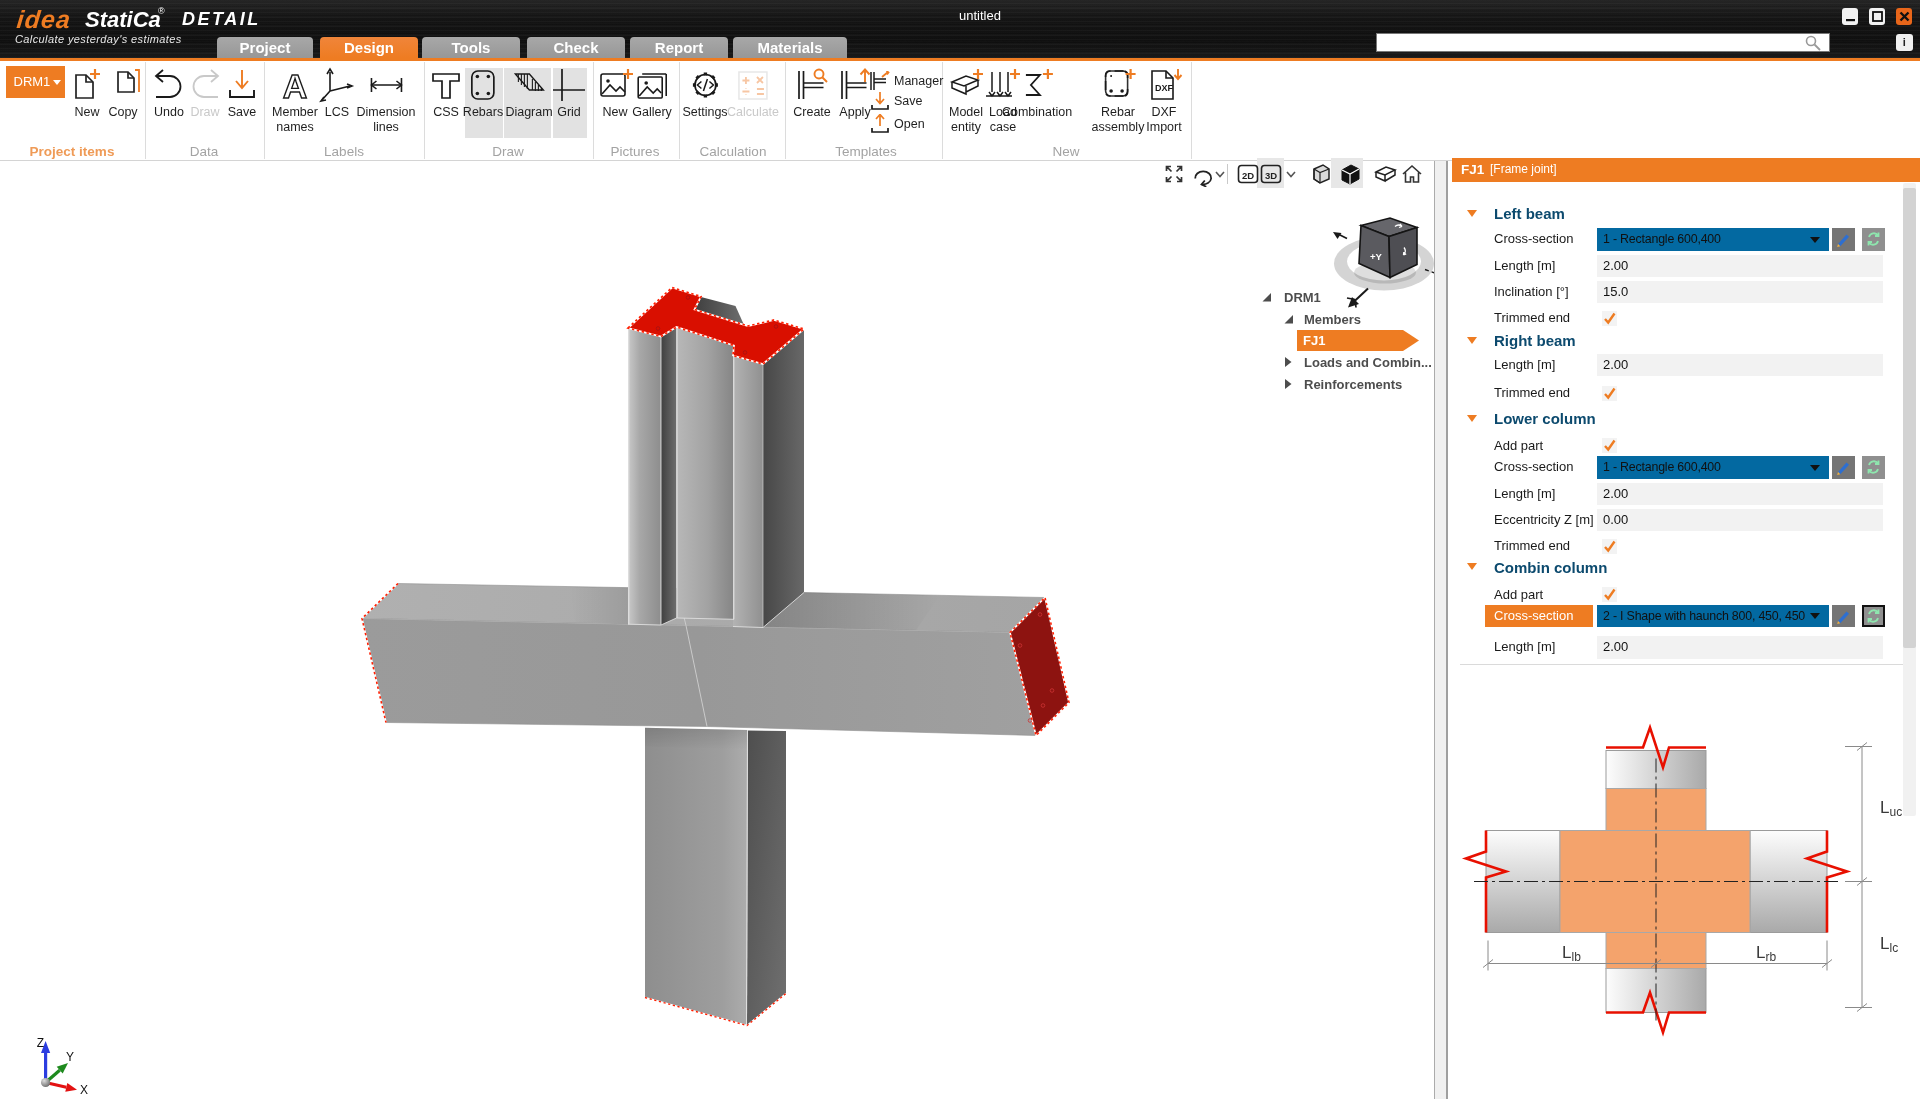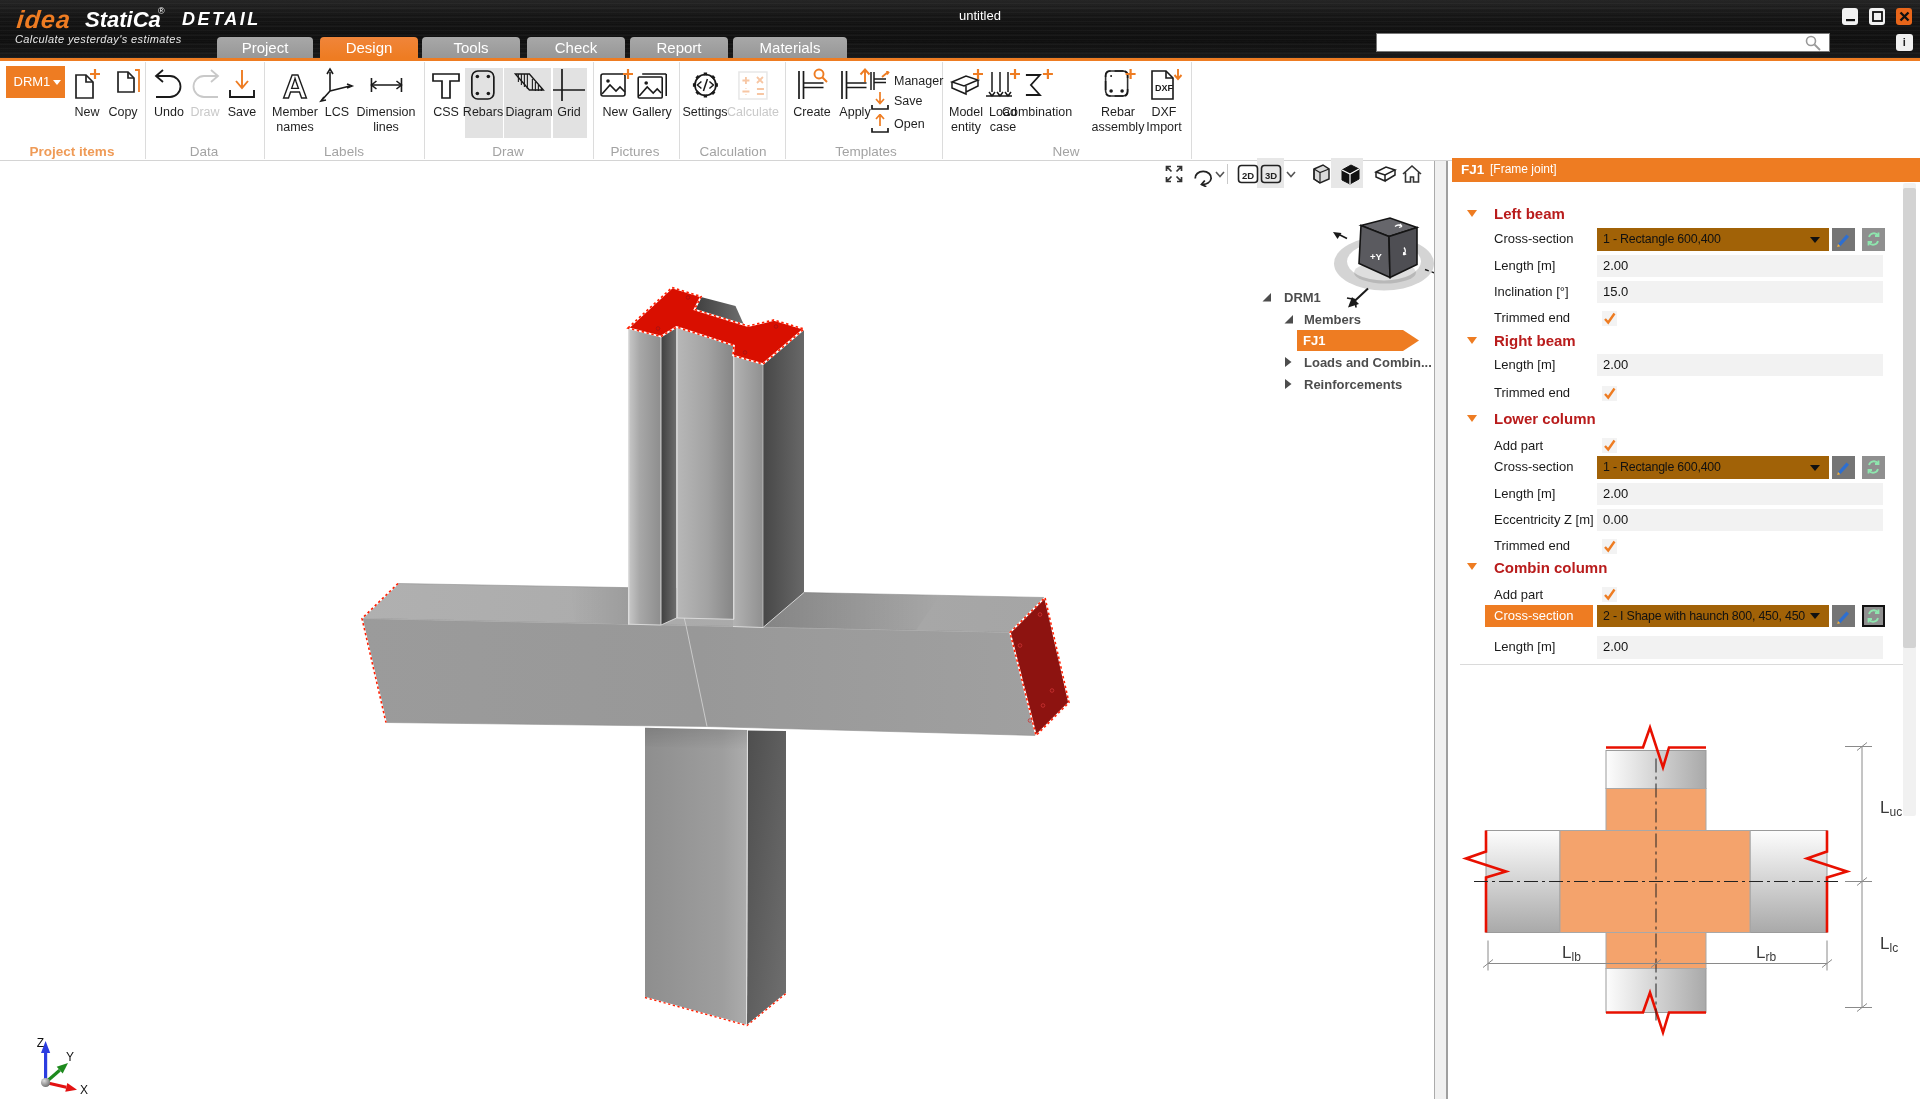--- a/index.html
+++ b/index.html
@@ -23,21 +23,21 @@
   .win-title { position:absolute; left:940px; top:8px; width:80px; text-align:center; font-size:13px; color:#fff; }
   .winbtn { position:absolute; top:8px; width:16.5px; height:17px; border-radius:3px; background:#f2f2f2; }
   .winbtn svg { position:absolute; left:0; top:0; }
   #btn-close { background:#e8661a; }
   #search-box { position:absolute; left:1376px; top:33px; width:454px; height:18.5px; background:#fff; border:1px solid #777; }
   #info-btn { position:absolute; left:1896px; top:34px; width:16.5px; height:16.5px; border-radius:3px; background:#f0f0f0;
      color:#222; font-weight:bold; font-size:11px; text-align:center; line-height:16.5px; font-family:"Liberation Sans",sans-serif; }
 
   
   .tab { position:absolute; top:36.5px; height:21px; border-radius:4px 4px 0 0;
-     background:linear-gradient(180deg,#a8a8a8,#979797); color:#fff; font-size:15px; font-weight:normal;
+     background:linear-gradient(180deg,#a8a8a8,#979797); color:#fff; font-size:15px; font-weight:bold;
      text-align:center; line-height:21px; }
   .tab.active { background:linear-gradient(180deg,#f0853a,#ee7c22); }
 
   
   #ribbon { position:absolute; left:0; top:60.5px; width:1920px; height:100px; background:#fff; }
   #ribbon-border { position:absolute; left:0; top:160px; width:1452px; height:1px; background:#d4d4d4; }
   .rsep { position:absolute; top:1.5px; width:1px; height:97px; background:#dcdcdc; }
   .rgroup-label { position:absolute; top:83px; font-size:13.5px; color:#a3a3a3; text-align:center; transform:translateX(-50%); }
   .rgroup-label.accent { color:#ef9b57; font-weight:bold; }
   .ritem { position:absolute; top:5.5px; transform:translateX(-50%); display:flex; flex-direction:column; align-items:center; }
@@ -58,26 +58,26 @@
   #splitter { position:absolute; left:1435px; top:161px; width:11px; height:938px; background:#f0f0f0; }
   #splitter-line { position:absolute; left:1446px; top:161px; width:1.5px; height:938px; background:#9f9f9f; }
 
   
   #panel { position:absolute; left:1452px; top:157.5px; width:468px; height:941.5px; background:#fff; }
   #panel-header { position:absolute; left:0; top:0; width:468px; height:24px; background:#ee7c22; color:#fff; }
   #panel-header .name { position:absolute; left:9px; top:4px; font-size:13.5px; font-weight:bold; }
   #panel-header .type { position:absolute; left:38px; top:4px; font-size:12px; }
   .psec-tri { position:absolute; left:15px; width:0; height:0; border-left:5.5px solid transparent;
       border-right:5.5px solid transparent; border-top:7px solid #ee7c22; }
-  .psec-title { position:absolute; left:42px; font-size:15px; font-weight:bold; color:#b91c1c; }
+  .psec-title { position:absolute; left:42px; font-size:15px; font-weight:bold; color:#0c4a6e; }
   .prow-label { position:absolute; left:42px; font-size:13px; color:#1a1a1a; line-height:22.5px; }
   .prow-label.hl { left:32.5px; width:108.5px; background:#ee7c22; color:#fff; padding-left:9.5px; }
   .pfield { position:absolute; left:145px; height:22.5px; font-size:13px; color:#111; line-height:22.5px; padding-left:6px; }
   .pfield.val { width:286px; background:#f2f2f2; }
-  .pfield.drop { width:232px; background:#a16207; padding-right:28px; white-space:nowrap; overflow:hidden; font-size:12.4px; letter-spacing:-0.2px; }
+  .pfield.drop { width:232px; background:#0369a1; padding-right:28px; white-space:nowrap; overflow:hidden; font-size:12.4px; letter-spacing:-0.2px; }
   .pdrop-arrow { position:absolute; right:9px; top:8.5px; width:0; height:0;
       border-left:5px solid transparent; border-right:5px solid transparent; border-top:6px solid #111; }
   .pbtn { position:absolute; width:23px; height:22.5px; }
   .pbtn.edit { background:#757575; }
   .pbtn.refresh { background:#8f8f8f; }
   .pbtn.focused { outline:2px solid #111; outline-offset:-2px; }
   .pcheck { position:absolute; left:150px; width:15px; height:15px; background:#f3f3f3; }
   #panel-sep { position:absolute; left:8px; top:506px; width:452px; height:1px; background:#dadada; }
   #panel-scroll-track { position:absolute; left:451px; top:25px; width:13px; height:633px; background:#f1f1f1; border-radius:2px;}
   #panel-scroll-thumb { position:absolute; left:451px; top:30px; width:13px; height:460px; background:#d3d3d3; border-radius:2px;}

